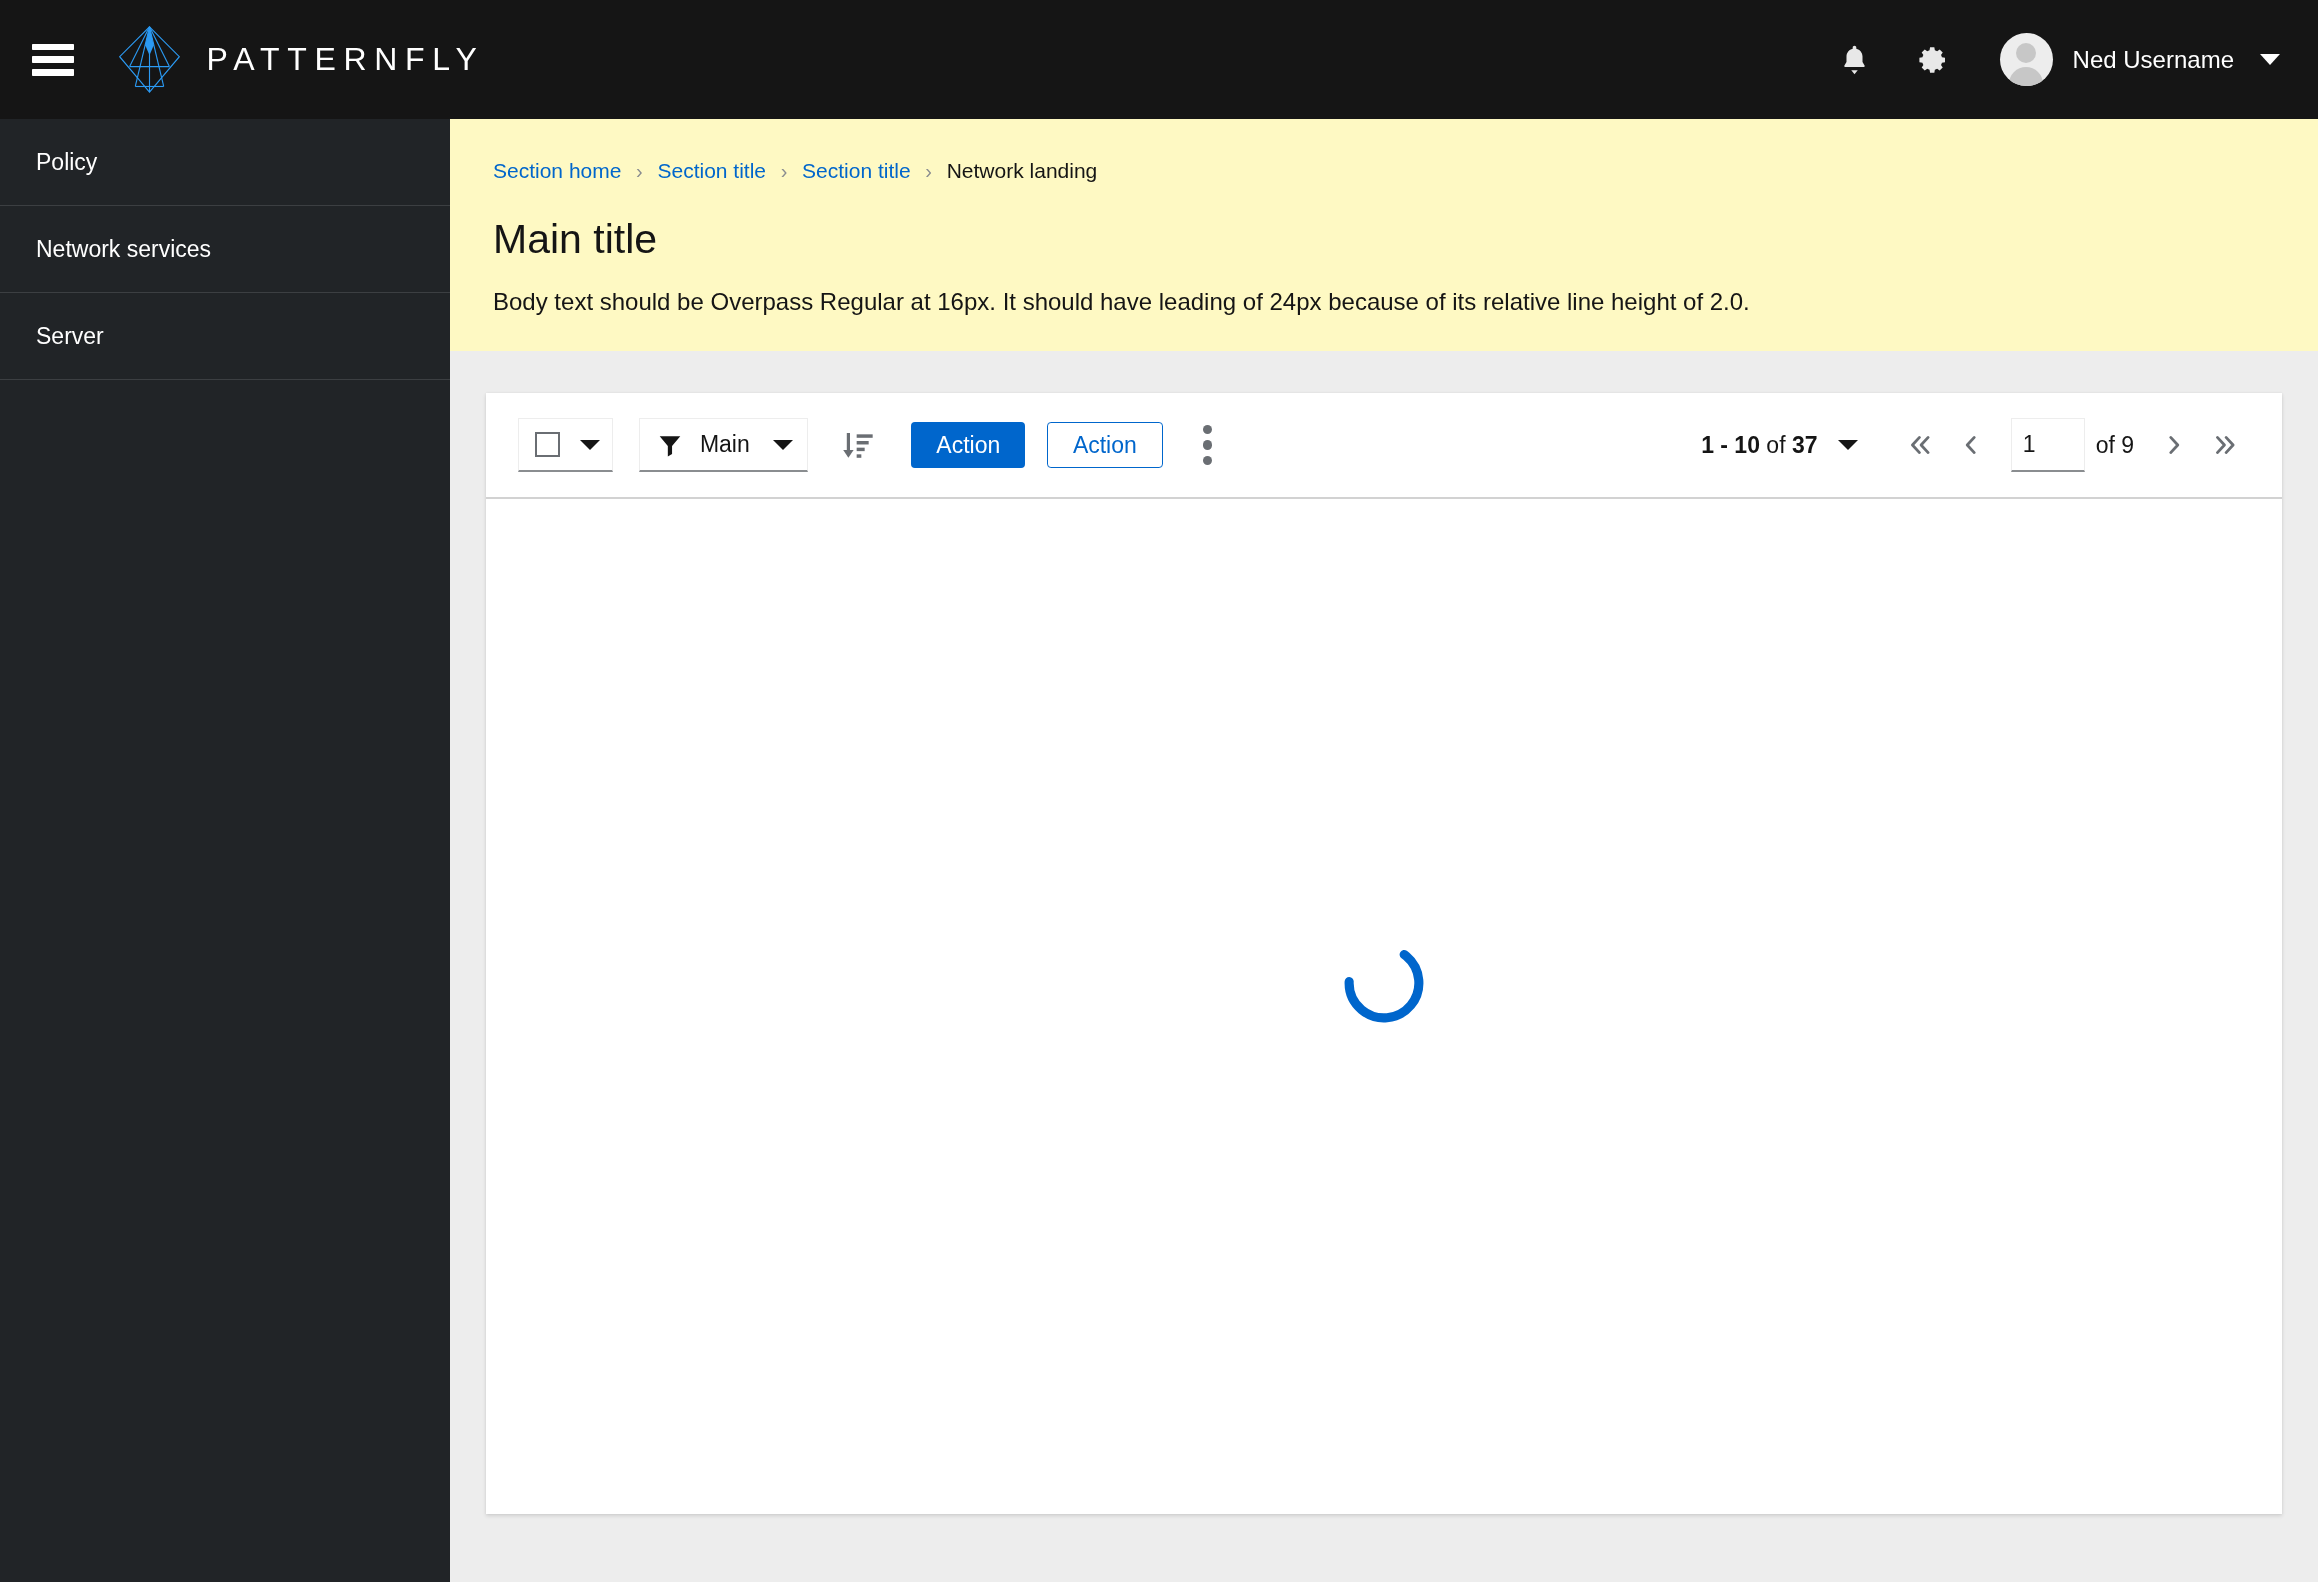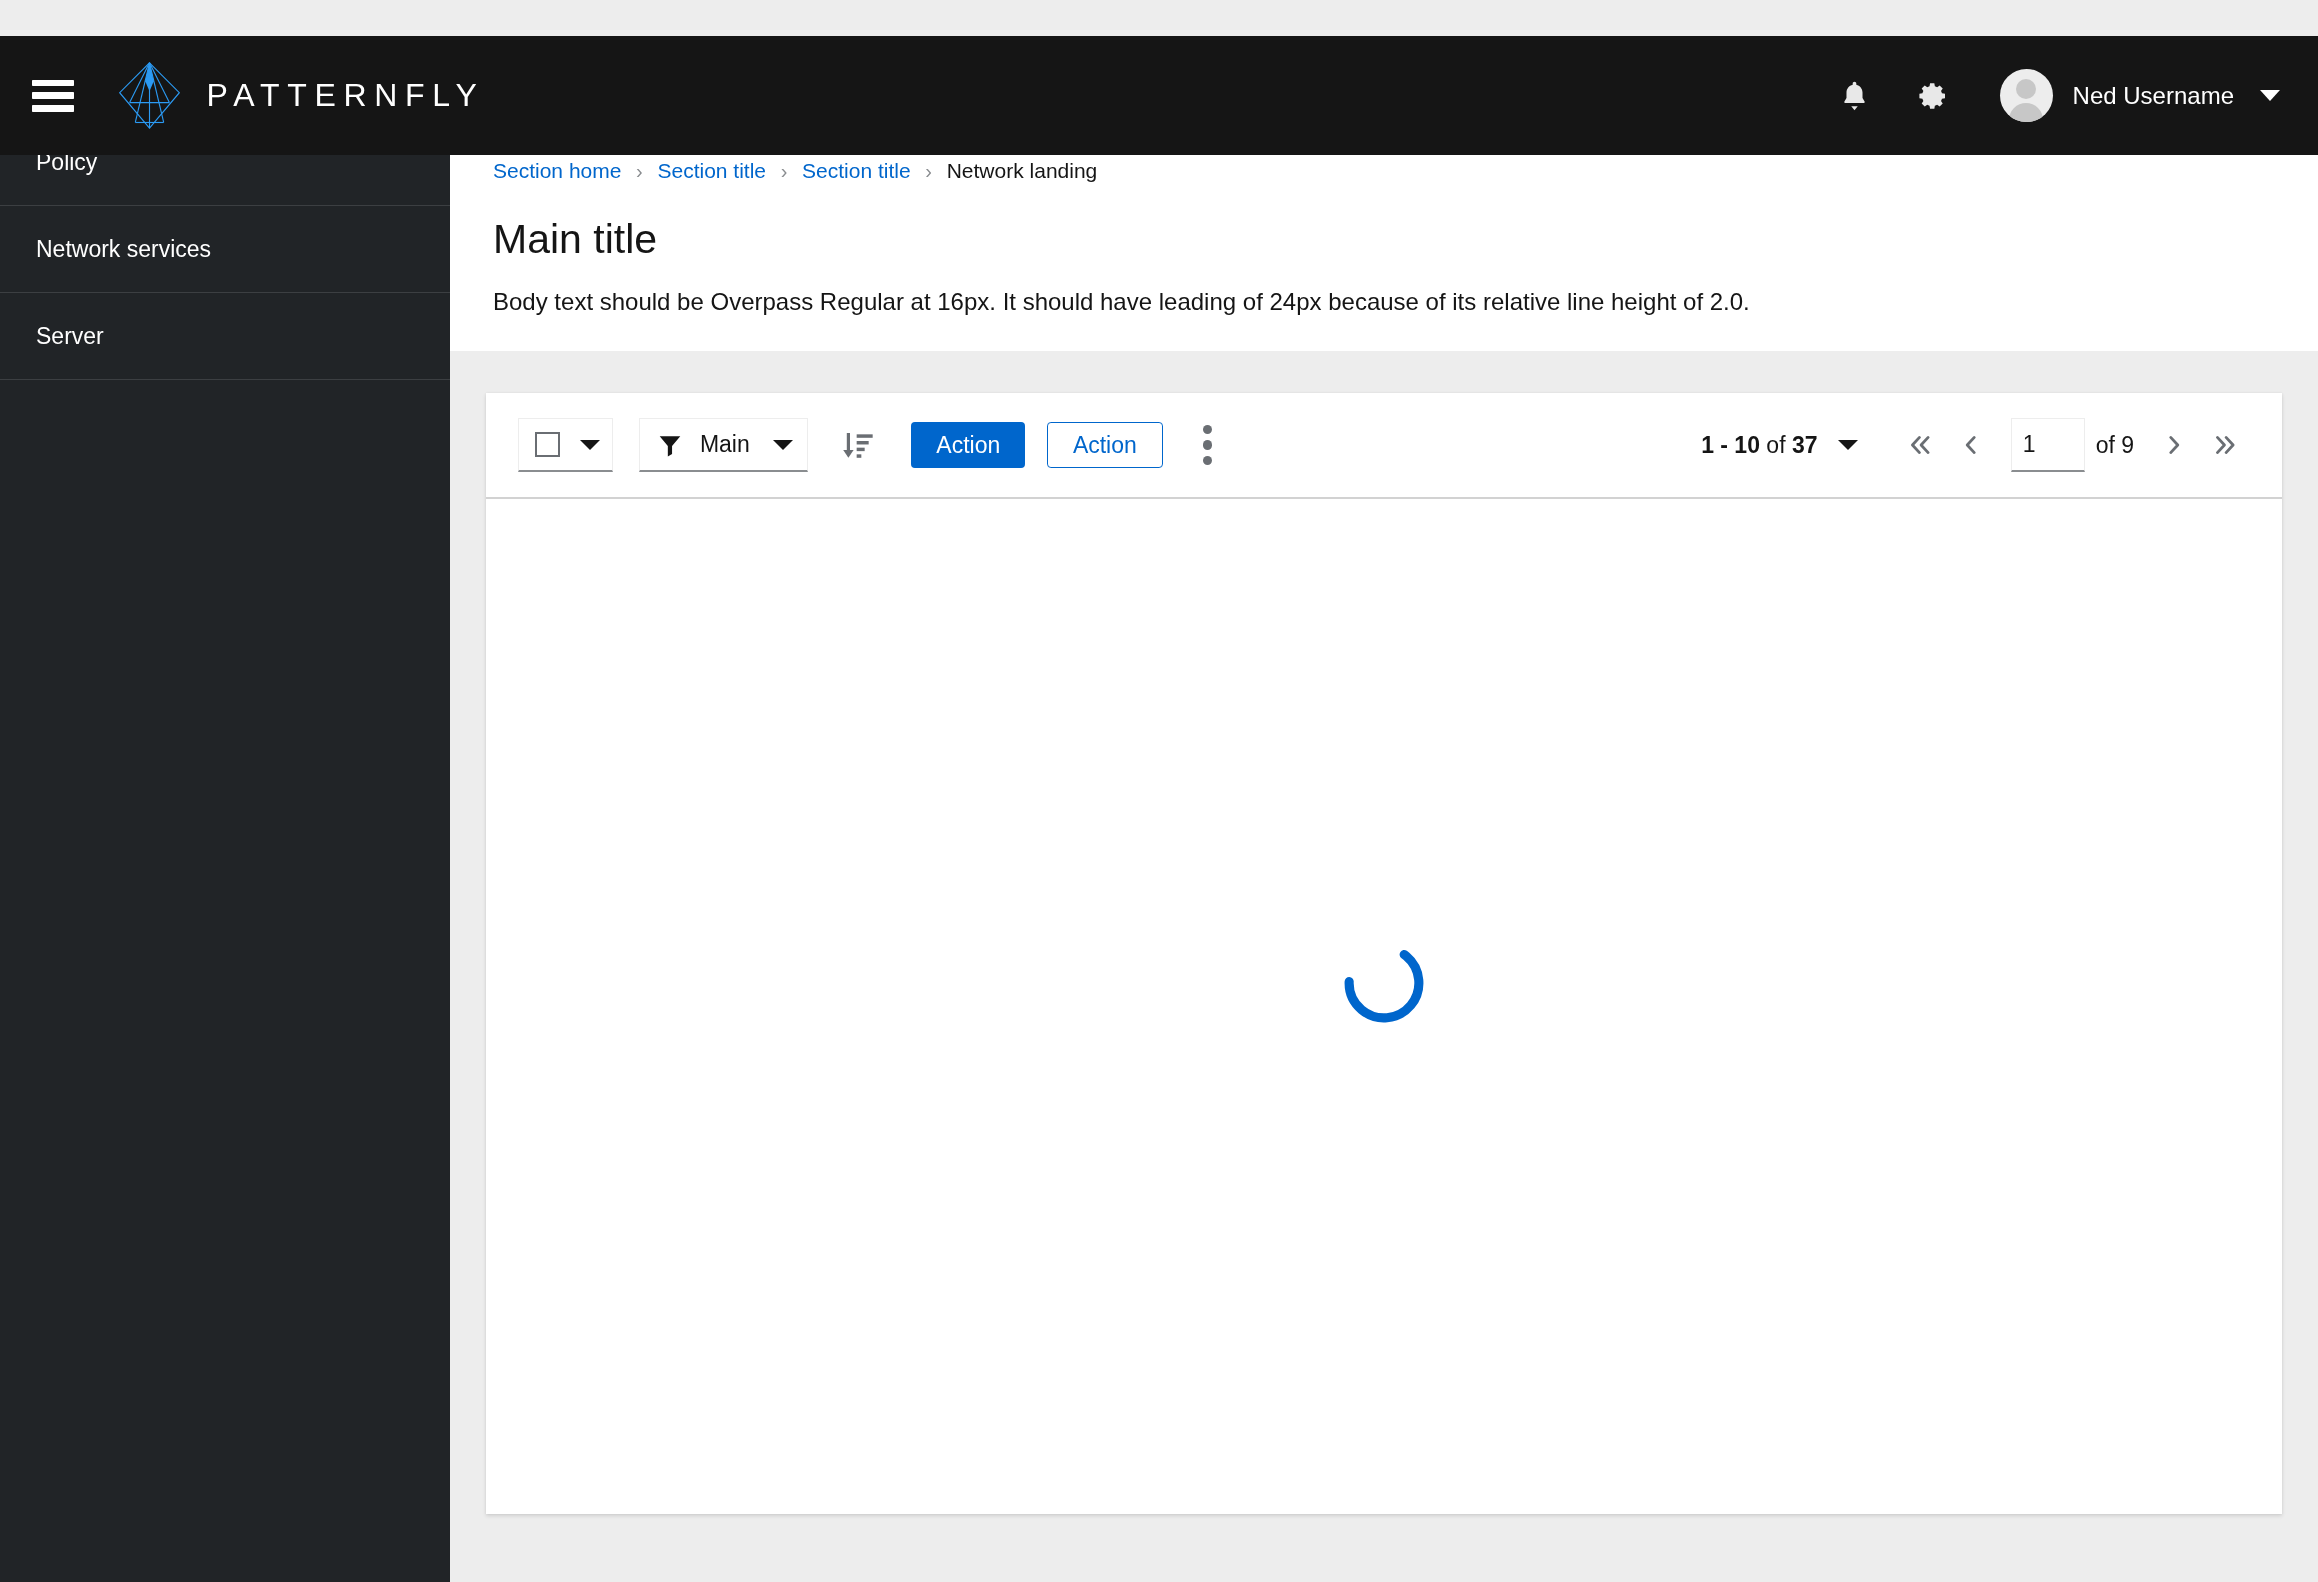--- a/index.html
+++ b/index.html
@@ -16,21 +16,20 @@
   
   .masthead {
     position: absolute;
     top: 0; left: 0;
     width: 2319px;
     height: 119px;
     background: #151515;
     display: flex;
     align-items: center;
     z-index: 30;
-    margin-top: 36px;
   }
   .hamburger {
     width: 42px;
     height: 32px;
     margin-left: 32px;
     display: flex;
     flex-direction: column;
     justify-content: space-between;
     cursor: pointer;
   }
@@ -143,21 +142,21 @@
   
   .content {
     position: absolute;
     top: 119px; left: 450px;
     width: 1869px;
     height: 1464px;
     background: #ededed;
     overflow: hidden;
   }
   .page-header {
-    background: #ffffff;
+    background: #fef9c3;
     padding: 40px 43px 31px 43px;
   }
   .breadcrumb {
     display: flex;
     align-items: center;
     font-size: 21px;
     margin-bottom: 34px;
   }
   .bc-link { color: #0066cc; text-decoration: none; cursor: pointer; }
   .bc-current { color: #151515; }

